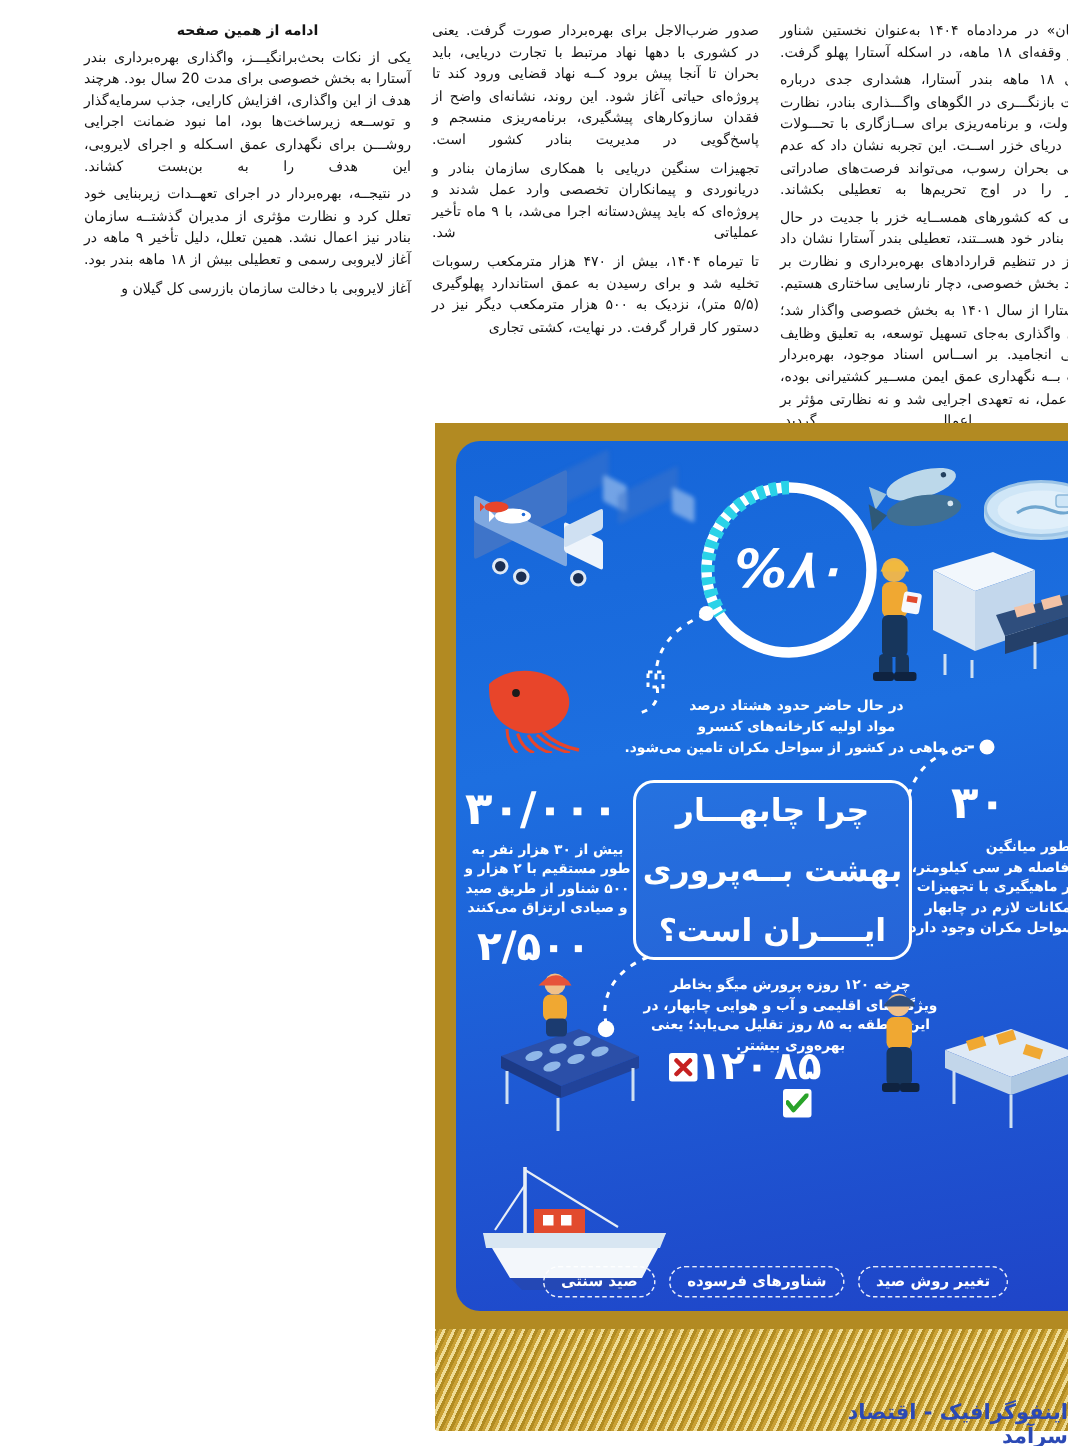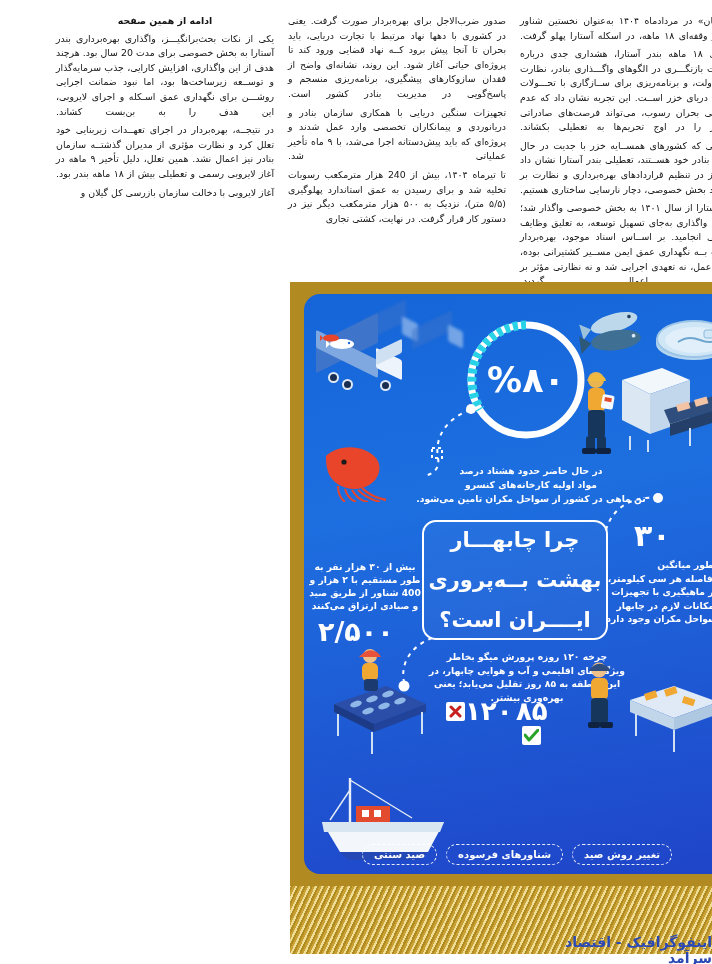--- a/index.html
+++ b/index.html
@@ -81,21 +81,21 @@
   .fish{position:absolute;}
 
   .can{position:absolute;}
   .can-top{position:absolute;width:76px;height:38px;border-radius:50%;background:#cfe6f7;border:2px solid #9cc4e6;box-sizing:border-box;}
   .can-body{position:absolute;width:76px;height:22px;background:#b3d5ef;border-radius:0 0 38px 38px/0 0 16px 16px;}
 
   .worker{position:absolute;}
   .machine{position:absolute;}
 
   
-  .gauge{position:absolute;width:128px;height:128px;}
+  .gauge{position:absolute;width:128px;height:128px;font-style:italic;}
   .gauge svg{position:absolute;inset:0;}
   .gauge .val{
     position:absolute;inset:0;display:flex;align-items:center;justify-content:center;
     color:#ffffff;font-size:35px;font-weight:bold;letter-spacing:1px;direction:ltr;
   }
 
   .cap{
     position:absolute;color:#ffffff;direction:rtl;text-align:center;
     font-size:9.2px;line-height:14px;font-weight:bold;
   }
@@ -152,21 +152,21 @@
     <div class="col">
       <p class="lead">ادامه از همین صفحه</p>
       <p>یکی از نکات بحث‌برانگیـــز، واگذاری بهره‌برداری بندر آستارا به بخش خصوصی برای مدت 20 سال بود. هرچند هدف از این واگذاری، افزایش کارایی، جذب سرمایه‌گذار و توســعه زیرساخت‌ها بود، اما نبود ضمانت اجرایی روشـــن برای نگهداری عمق اسـکله و اجرای لایروبی، این هدف را به بن‌بست کشاند.</p>
       <p>در نتیجــه، بهره‌بردار در اجرای تعهــدات زیربنایی خود تعلل کرد و نظارت مؤثری از مدیران گذشتــه سازمان بنادر نیز اعمال نشد. همین تعلل، دلیل تأخیر ۹ ماهه در آغاز لایروبی رسمی و تعطیلی بیش از ۱۸ ماهه بندر بود.</p>
       <p class="last">آغاز لایروبی با دخالت سازمان بازرسی کل گیلان و</p>
     </div>
 
     <div class="col">
       <p>صدور ضرب‌الاجل برای بهره‌بردار صورت گرفت. یعنی در کشوری با دهها نهاد مرتبط با تجارت دریایی، باید بحران تا آنجا پیش برود کــه نهاد قضایی ورود کند تا پروژه‌ای حیاتی آغاز شود. این روند، نشانه‌ای واضح از فقدان سازوکارهای پیشگیری، برنامه‌ریزی منسجم و پاسخ‌گویی در مدیریت بنادر کشور است.</p>
       <p>تجهیزات سنگین دریایی با همکاری سازمان بنادر و دریانوردی و پیمانکاران تخصصی وارد عمل شدند و پروژه‌ای که باید پیش‌دستانه اجرا می‌شد، با ۹ ماه تأخیر عملیاتی شد.</p>
-      <p class="last">تا تیرماه ۱۴۰۴، بیش از 240 هزار مترمکعب رسوبات تخلیه شد و برای رسیدن به عمق استاندارد پهلوگیری (۵/۵ متر)، نزدیک به ۵۰۰ هزار مترمکعب دیگر نیز در دستور کار قرار گرفت. در نهایت، کشتی تجاری</p>
+      <p class="last">تا تیرماه ۱۴۰۴، بیش از ۴۷۰ هزار مترمکعب رسوبات تخلیه شد و برای رسیدن به عمق استاندارد پهلوگیری (۵/۵ متر)، نزدیک به ۵۰۰ هزار مترمکعب دیگر نیز در دستور کار قرار گرفت. در نهایت، کشتی تجاری</p>
     </div>
 
     <div class="col">
       <p>«قهرمان» در مردادماه ۱۴۰۴ به‌عنوان نخستین شناور پس از وقفه‌ای ۱۸ ماهه، در اسکله آستارا پهلو گرفت.</p>
       <p>تعطیلی ۱۸ ماهه بندر آستارا، هشداری جدی درباره ضرورت بازنگـــری در الگوهای واگـــذاری بنادر، نظارت مؤثر دولت، و برنامه‌ریزی برای ســازگاری با تحـــولات اقلیمی دریای خزر اســت. این تجربه نشان داد که عدم پیش‌بینی بحران رسوب، می‌تواند فرصت‌های صادراتی کشــور را در اوج تحریم‌ها به تعطیلی بکشاند.</p>
       <p>در حالی که کشورهای همســایه خزر با جدیت در حال توسعه بنادر خود هســتند، تعطیلی بندر آستارا نشان داد ما هنوز در تنظیم قراردادهای بهره‌برداری و نظارت بر عملکرد بخش خصوصی، دچار نارسایی ساختاری هستیم.</p>
       <p>بندر آستارا از سال ۱۴۰۱ به بخش خصوصی واگذار شد؛ اما این واگذاری به‌جای تسهیل توسعه، به تعلیق وظایف زیربنایی انجامید. بر اســاس اسناد موجود، بهره‌بردار موظف بــه نگهداری عمق ایمن مســیر کشتیرانی بوده، اما در عمل، نه تعهدی اجرایی شد و نه نظارتی مؤثر بر آن اعمال گردید.</p>
       <p>وقتی تعهدات بخش خصوصـــی در زمینه‌هایی مثل لایروبی و سرمایه‌گذاری، ضمانت اجرایی و پیگیری فوری ندارد، نتیجه چیـــزی جز خواب تجاری بنادر نخواهد بود.</p>
       <p>در شرایطی که توسعه تجارت دریایی با همسایگان شمالی، راهبردی‌ترین مسیر تقویت اقتصاد غیرنفتی کشور به‌شــمار می‌رود، بنادر باید به‌جای تأخیر، با آمادگی کامل در خط مقـــدم حمل‌ونقل و صادرات باشند.</p>
       <p>تعطیلی ۱۸ ماهه بندر آستارا صرفاً یک اختلال محلی نبود. کاهش صادرات به روسیه و کشورهای حوزه قفقاز، توقف ورود کشــتی‌های فله‌بر، و اختلال در زنجیره لجستیک شمال کشور، هزینه‌هایی است که در ترازنامه رسمی دیده نمی‌شود؛ اما اثرات بلندمدت آن در عقب‌ماندگــی منطقــه‌ای و تضعیف جایگاه تجاری ایران در دریای خزر کاملاً مشهود خواهد بود و اگر سیستم پاسخ‌گویی و شفافیت تصمیم‌گیری در ساختار سازمان بنادر تقویت نشود، آستارا تنها آغاز یک مسیر است. بنادر انزلی، کاسپین و امیرآباد نیز در آینده می‌توانند قربانی همین بی‌تدبیری‌ها شوند، اگر مدیران از تجربیات شکست خورده درس نگیرند.</p>
@@ -294,21 +294,22 @@
         <svg class="dots" style="left:104px;top:108px;" width="70" height="80" viewBox="0 0 70 80">
           <path d="M62 8 C40 16 26 34 30 56 C32 66 26 72 16 74" stroke="#ffffff" stroke-width="2" fill="none" stroke-dasharray="4 5"></path>
           <circle cx="63" cy="7" r="5" fill="#ffffff"></circle>
           <rect x="24" y="46" width="10" height="10" fill="none" stroke="#ffffff" stroke-width="2" stroke-dasharray="3 3"></rect>
         </svg>
 
         <div class="cap" style="left:112px;top:170px;width:230px;white-space:pre-line;">در حال حاضر حدود هشتاد درصد
 مواد اولیه کارخانه‌های کنسرو
 تن ماهی در کشور از سواحل مکران تامین می‌شود.</div>
 
-        <div class="cap" style="left:2px;top:266px;width:118px;text-align:center;line-height:13px;">بیش از ۳۰ هزار نفر به طور مستقیم با ۲ هزار و 400 شناور از طریق صید و صیادی ارتزاق می‌کنند</div>
+        <div class="bignum" style="left:6px;top:228px;">۳۰/۰۰۰</div>
+        <div class="cap" style="left:2px;top:266px;width:118px;text-align:center;line-height:13px;">بیش از ۳۰ هزار نفر به طور مستقیم با ۲ هزار و ۵۰۰ شناور از طریق صید و صیادی ارتزاق می‌کنند</div>
         <div class="bignum small" style="left:14px;top:322px;">۲/۵۰۰</div>
 
         <div class="bignum" style="left:330px;top:224px;">۳۰</div>
         <div class="cap" style="left:300px;top:264px;width:122px;text-align:right;white-space:pre-line;line-height:13.5px;">به طور میانگین
 در فاصله هر سی کیلومتر،
 بندر ماهیگیری با تجهیزات
 و امکانات لازم در چابهار
 و سواحل مکران وجود دارد</div>
 
         <svg class="dots" style="left:294px;top:196px;" width="70" height="44" viewBox="0 0 70 44">

